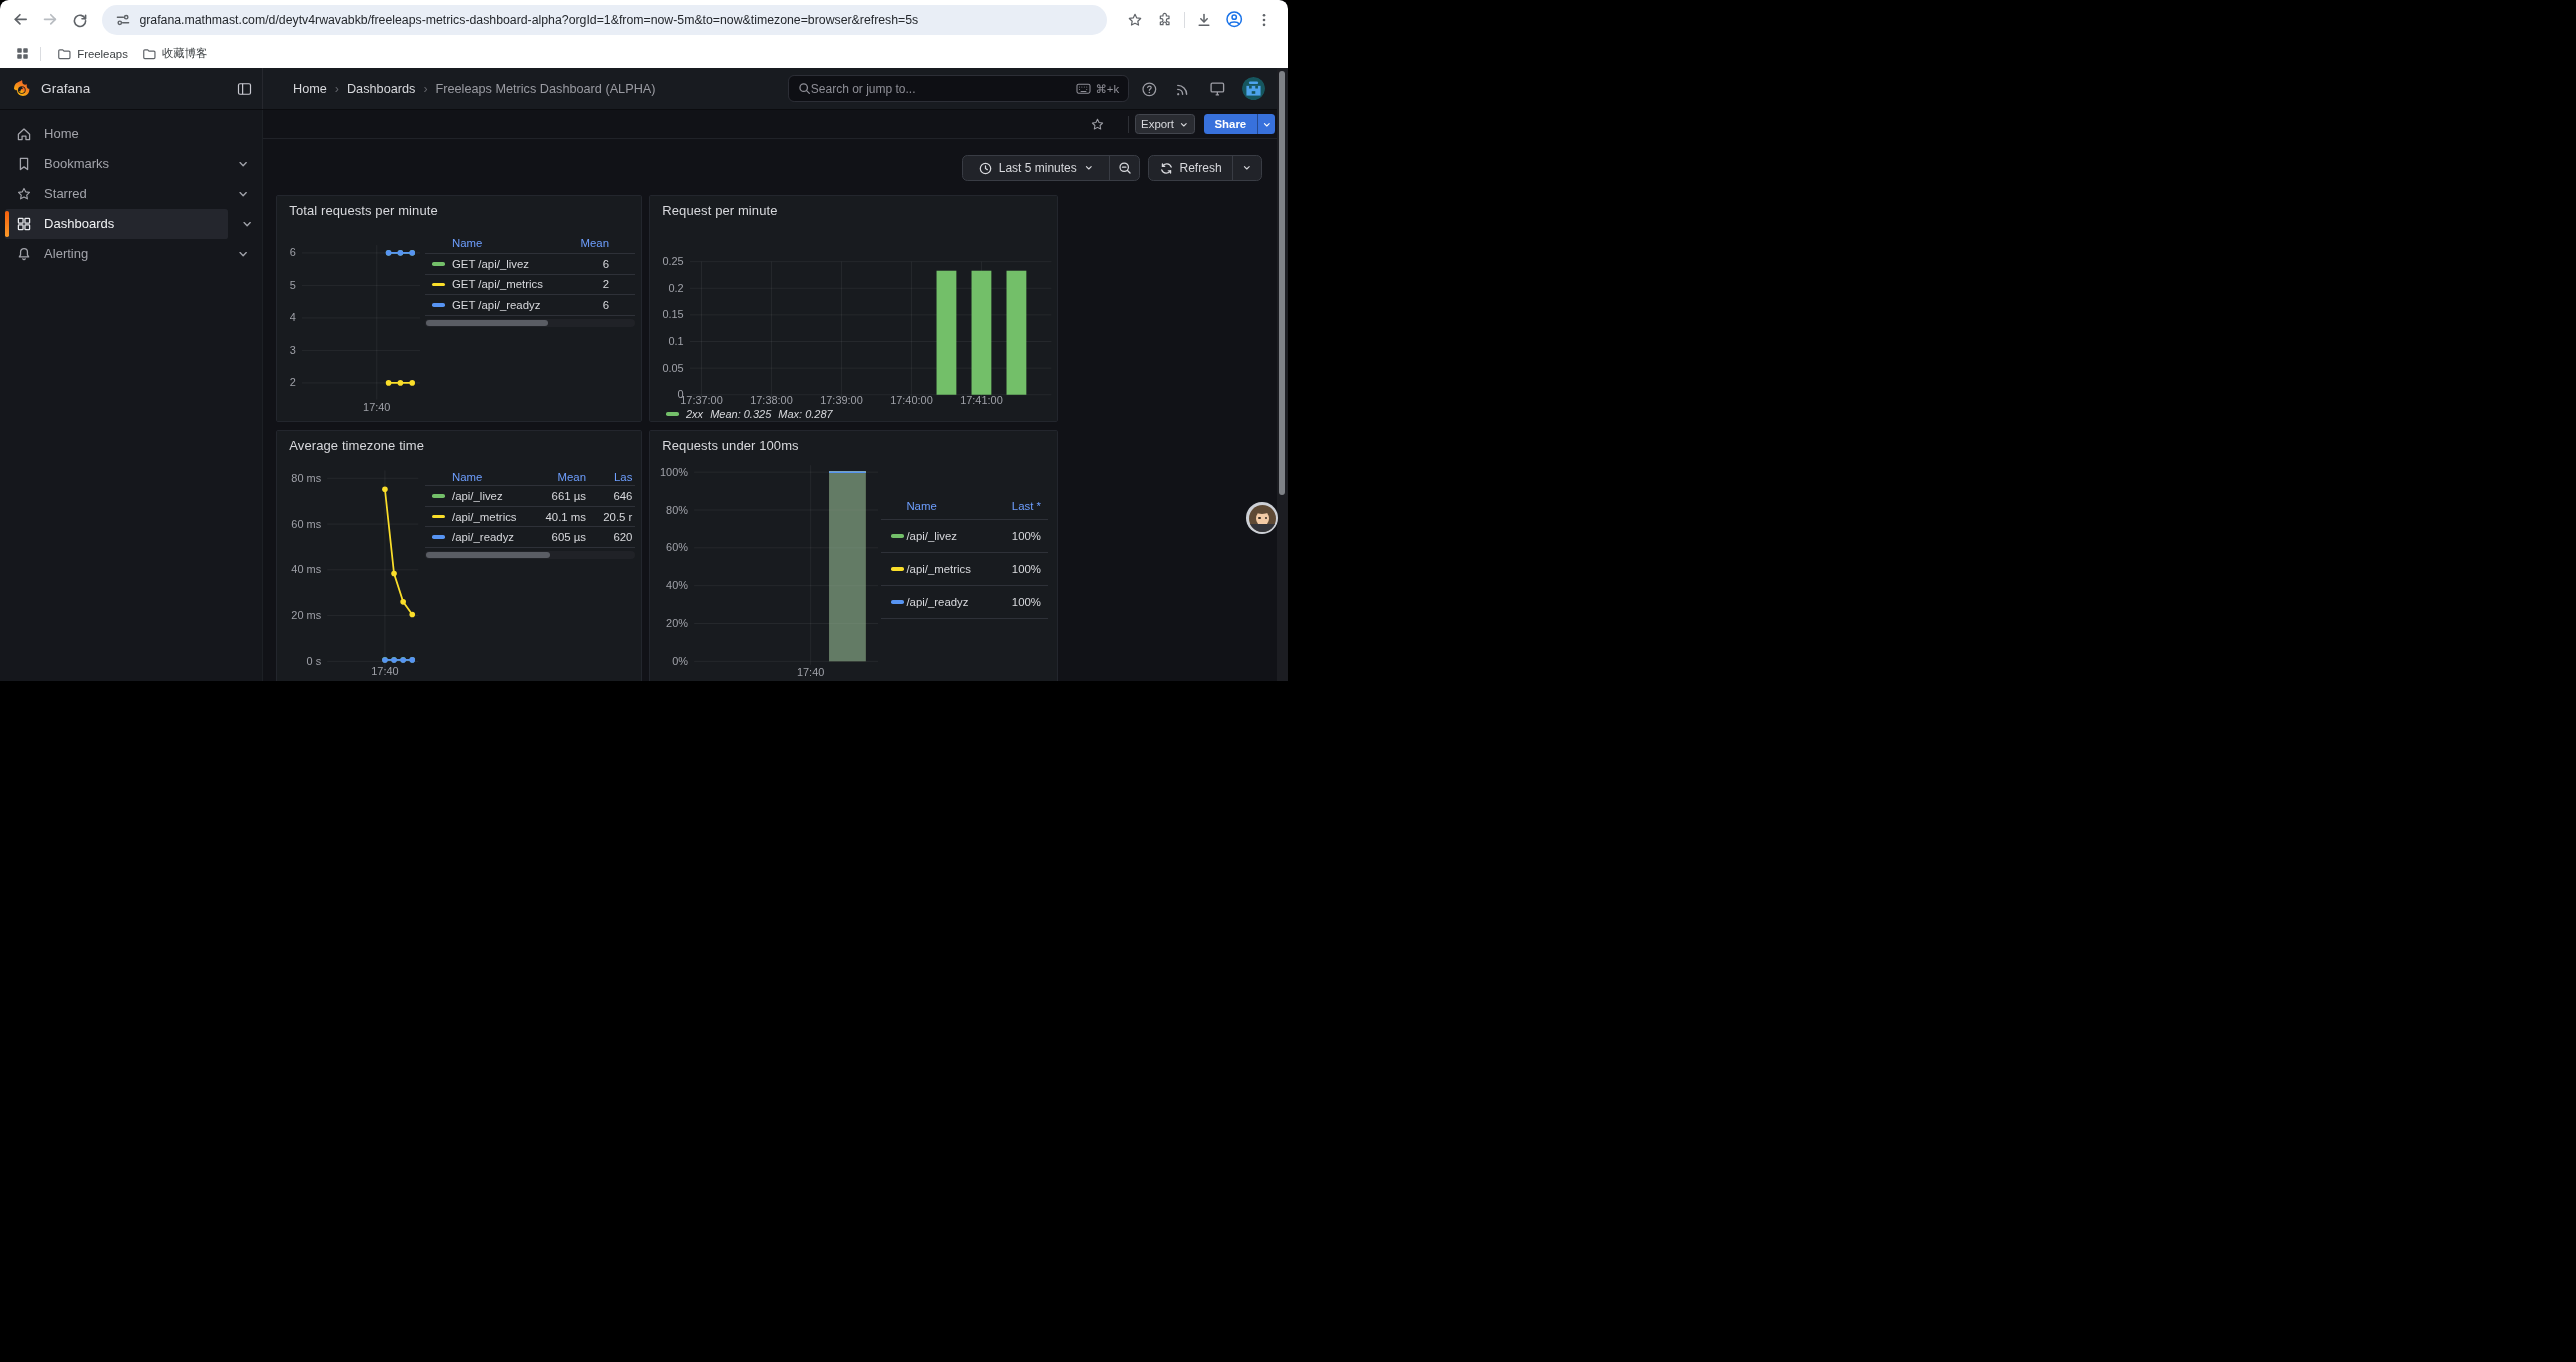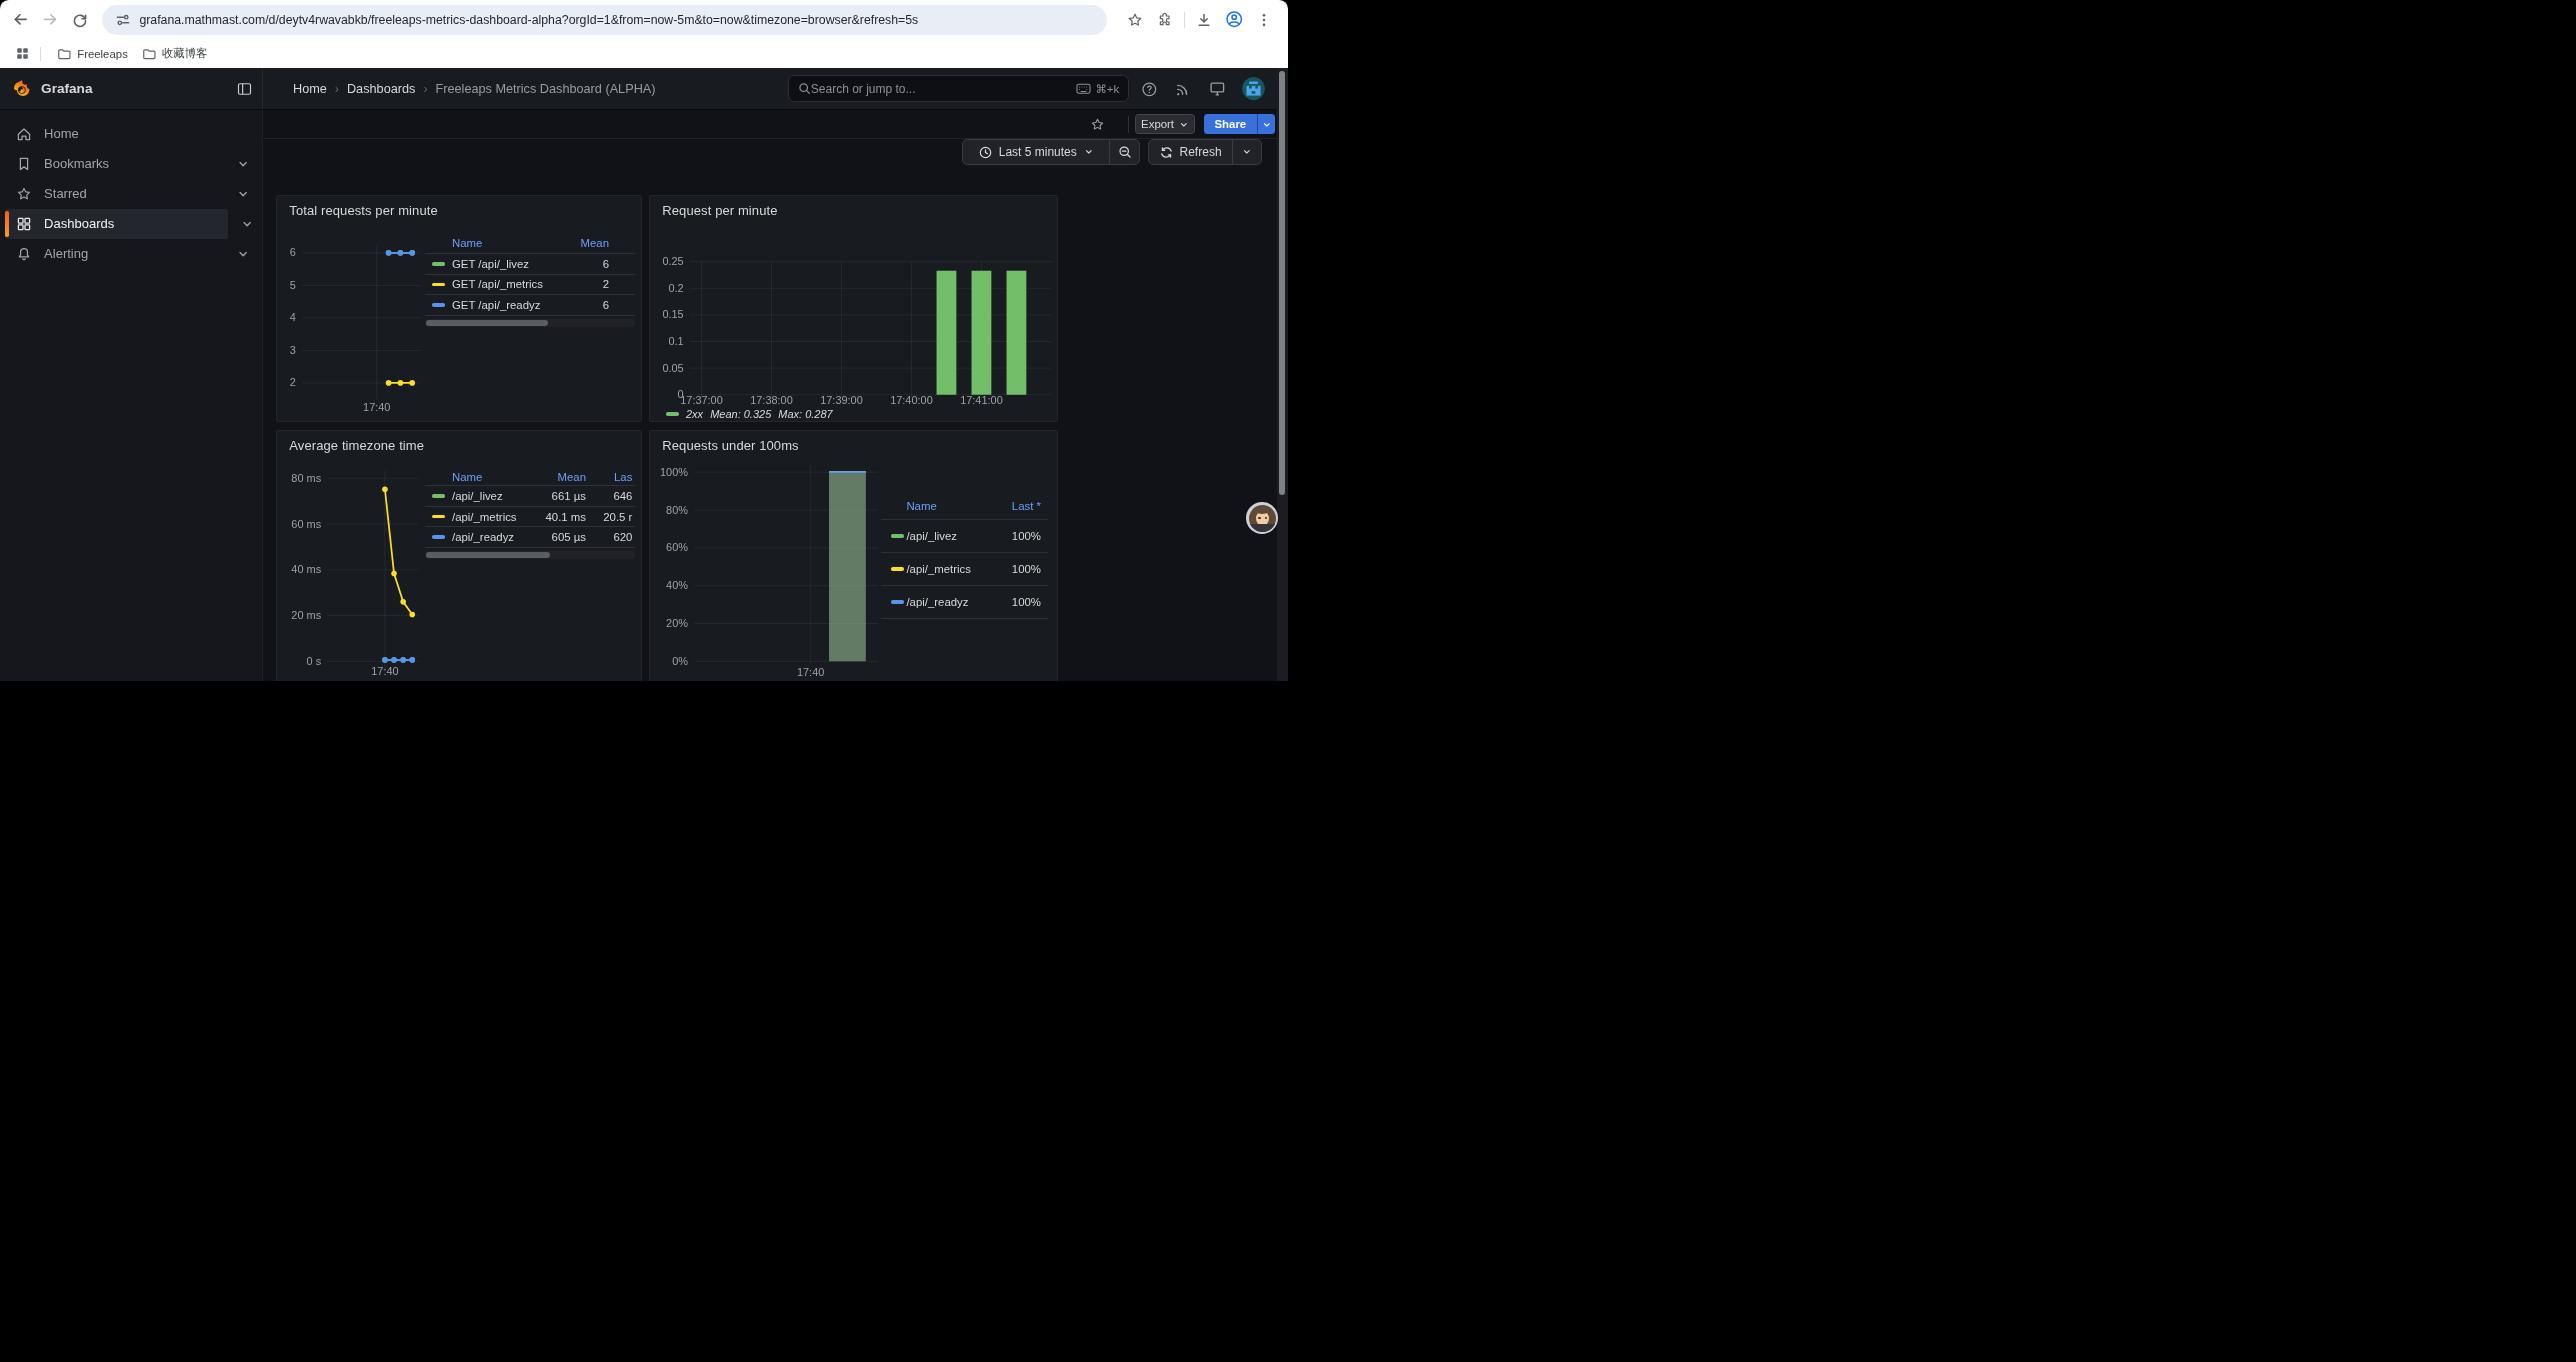--- a/index.html
+++ b/index.html
@@ -27,21 +27,21 @@
   .bm-sep { width:0.9px; height:14px; background:#dadce0; margin:0 8.8px 0 5.3px; }
   .bm-item { display:flex; align-items:center; gap:6.1px; padding:3.5px 7px; border-radius:5.3px;
              color:#3c4043; font-size:11.4px; }
 
   
   .app { position:absolute; left:0; top:68px; width:100%; height:614px; background:#111217; }
 
   .gf-header { position:absolute; left:0; top:0; width:100%; height:42px; background:#181b20;
                border-bottom:0.9px solid #0b0c0f; }
   .brandblock { position:absolute; left:0; top:0; width:263px; height:41px; display:flex;
-                align-items:center; border-right:0.9px solid #26282e;font-weight:bold; }
+                align-items:center; border-right:0.9px solid #26282e; }
   .brand-name { color:#d8d9dd; font-size:13.6px; margin-left:8.8px; }
   .dock-btn { position:absolute; right:10.5px; color:#c9cad1; display:flex; }
   .breadcrumb { position:absolute; left:293px; top:0; height:41px; display:flex; align-items:center;
                 gap:8px; font-size:12.7px; }
   .breadcrumb .crumb { color:#d8d9dd; }
   .breadcrumb .crumb.current { color:#9a9ba2; }
   .breadcrumb .bc-sep { color:#63656c; font-size:12.3px; }
   .search-box { position:absolute; left:788px; top:7px; width:341px; height:27px; background:#0e0f14;
                 border:0.9px solid #2c2e36; border-radius:6.1px; display:flex; align-items:center;
                 padding:0 8.8px; color:#8e8e96; }
@@ -71,21 +71,21 @@
   .pt-sep { position:absolute; left:865px; top:6.1px; width:0.9px; height:16.7px; background:#2e3036; }
   .btn-export { position:absolute; left:872px; top:4.4px; width:60px; height:20px; background:#2a2c32;
                 border:0.9px solid #43464e; border-radius:3.5px; color:#d8d9dd; font-size:11.4px;
                 display:flex; align-items:center; justify-content:center; gap:5.3px; }
   .btn-share { position:absolute; left:941px; top:4.4px; height:20px; display:flex; border-radius:3.5px;
                overflow:hidden; background:#3871dc; color:#fff; font-size:11.4px; font-weight:bold; }
   .btn-share .sh-main { padding:0 10.5px; display:flex; align-items:center; }
   .btn-share .sh-caret { width:18.4px; display:flex; align-items:center; justify-content:center;
                          border-left:0.9px solid rgba(0,0,0,0.35); }
 
-  .time-row { position:absolute; left:0; top:71px; width:100%; height:26px; }
+  .time-row { position:absolute; left:0; top:87px; width:100%; height:26px; }
   .tr-group { position:absolute; height:26px; background:#212329; border:0.9px solid #393c44;
               border-radius:5.3px; display:flex; align-items:center; color:#d8d9dd; font-size:12px; }
   .tr-time { left:962px; width:178px; }
   .tr-refresh { left:1148px; width:114px; }
   .tr-div { width:0.9px; height:24.6px; background:#393c44; }
   .tr-seg { display:flex; align-items:center; justify-content:center; height:100%; }
 
   .panel { position:absolute; background:#181b1f; border:0.9px solid #23262d; border-radius:1.8px;
            overflow:hidden; }
   .panel-title { position:absolute; left:12.3px; top:7px; font-size:13px; font-weight:500;

